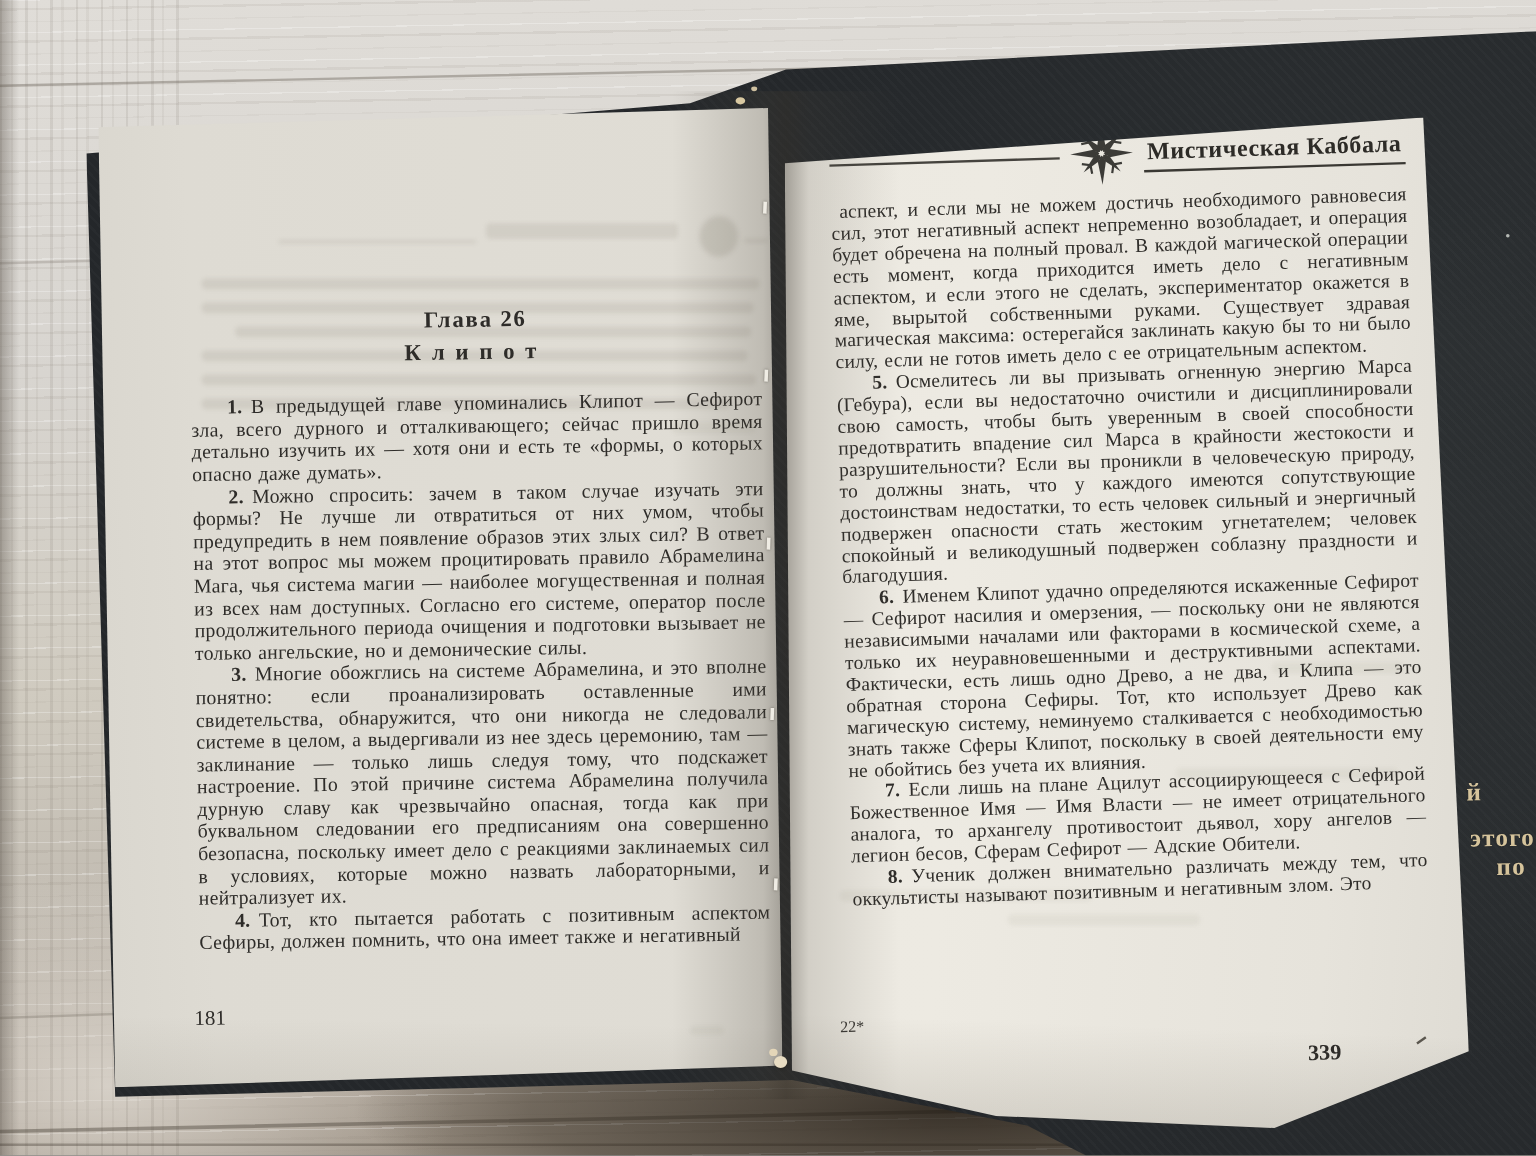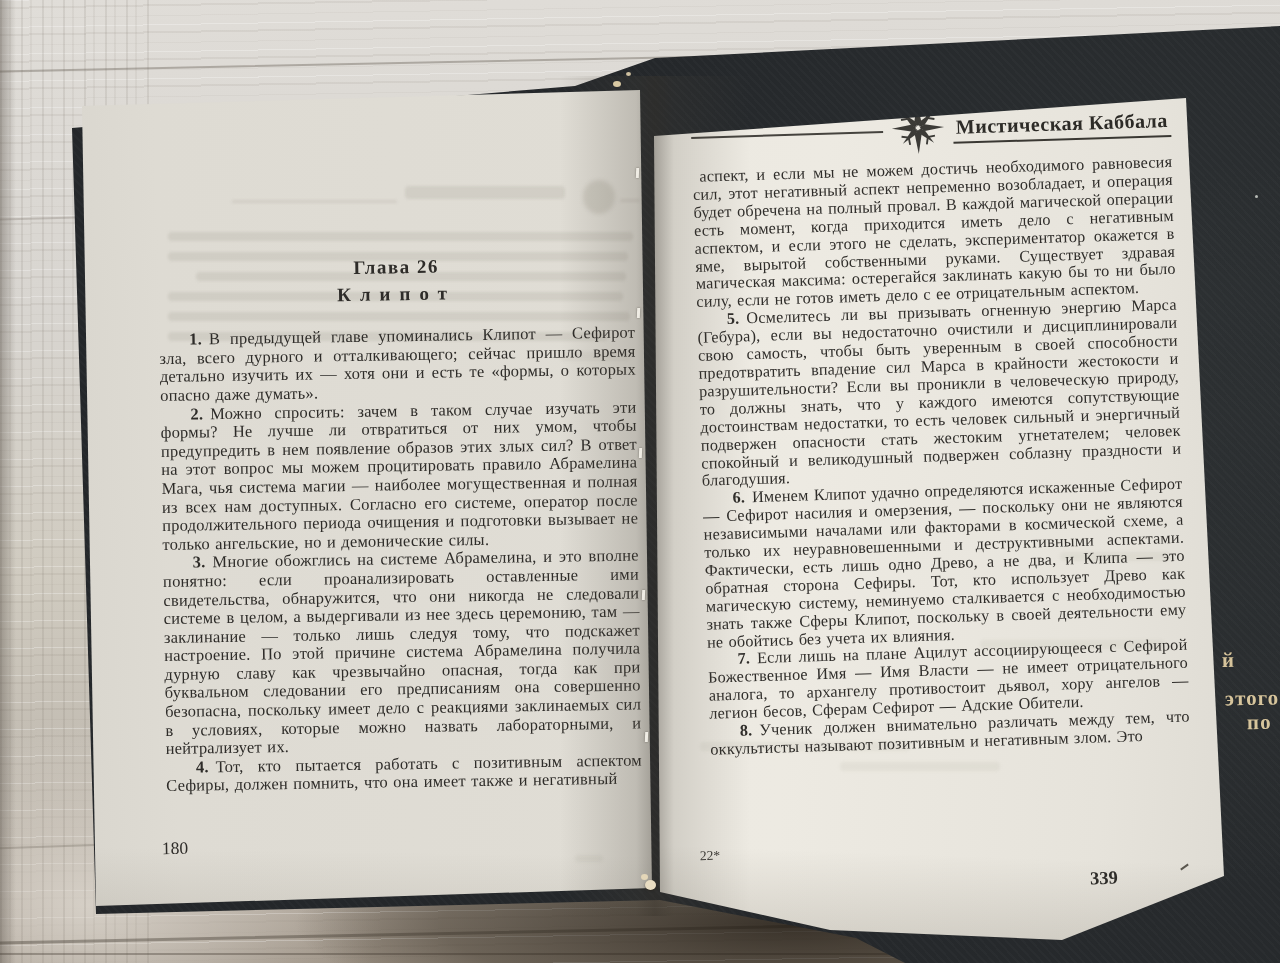--- a/index.html
+++ b/index.html
@@ -134,21 +134,21 @@
     <div class="content-left">
       <div class="chapter-head">
         <div class="chapter-label">Глава 26</div>
         <div class="chapter-title">Клипот</div>
       </div>
       <p class="para"><b class="pnum">1.</b><span>В предыдущей главе упоминались Клипот — Сефирот зла, всего дурного и отталкивающего; сейчас пришло время детально изучить их — хотя они и есть те «формы, о которых опасно даже думать».</span></p>
       <p class="para"><b class="pnum">2.</b><span>Можно спросить: зачем в таком случае изучать эти формы? Не лучше ли отвратиться от них умом, чтобы предупредить в нем появление образов этих злых сил? В ответ на этот вопрос мы можем процитировать правило Абрамелина Мага, чья система магии — наиболее могущественная и полная из всех нам доступных. Согласно его системе, оператор после продолжительного периода очищения и подготовки вызывает не только ангельские, но и демонические силы.</span></p>
       <p class="para"><b class="pnum">3.</b><span>Многие обожглись на системе Абрамелина, и это вполне понятно: если проанализировать оставленные ими свидетельства, обнаружится, что они никогда не следовали системе в целом, а выдергивали из нее здесь церемонию, там — заклинание — только лишь следуя тому, что подскажет настроение. По этой причине система Абрамелина получила дурную славу как чрезвычайно опасная, тогда как при буквальном следовании его предписаниям она совершенно безопасна, поскольку имеет дело с реакциями заклинаемых сил в условиях, которые можно назвать лабораторными, и нейтрализует их.</span></p>
       <p class="para"><b class="pnum">4.</b><span>Тот, кто пытается работать с позитивным аспектом Сефиры, должен помнить, что она имеет также и негативный</span></p>
     </div>
-    <div class="pageno-left">180</div>
+    <div class="pageno-left">181</div>
   </div>
 
   <div class="page page-right">
 
     <div class="ghost ghost-faint" style="left:1060px;top:552px;width:110px"></div>
     <div class="ghost ghost-faint" style="left:980px;top:640px;width:185px"></div>
     <div class="ghost ghost-faint" style="left:700px;top:742px;width:210px"></div>
     <div class="ghost ghost-faint" style="left:840px;top:762px;width:160px"></div>
 
     <div class="content-right">

